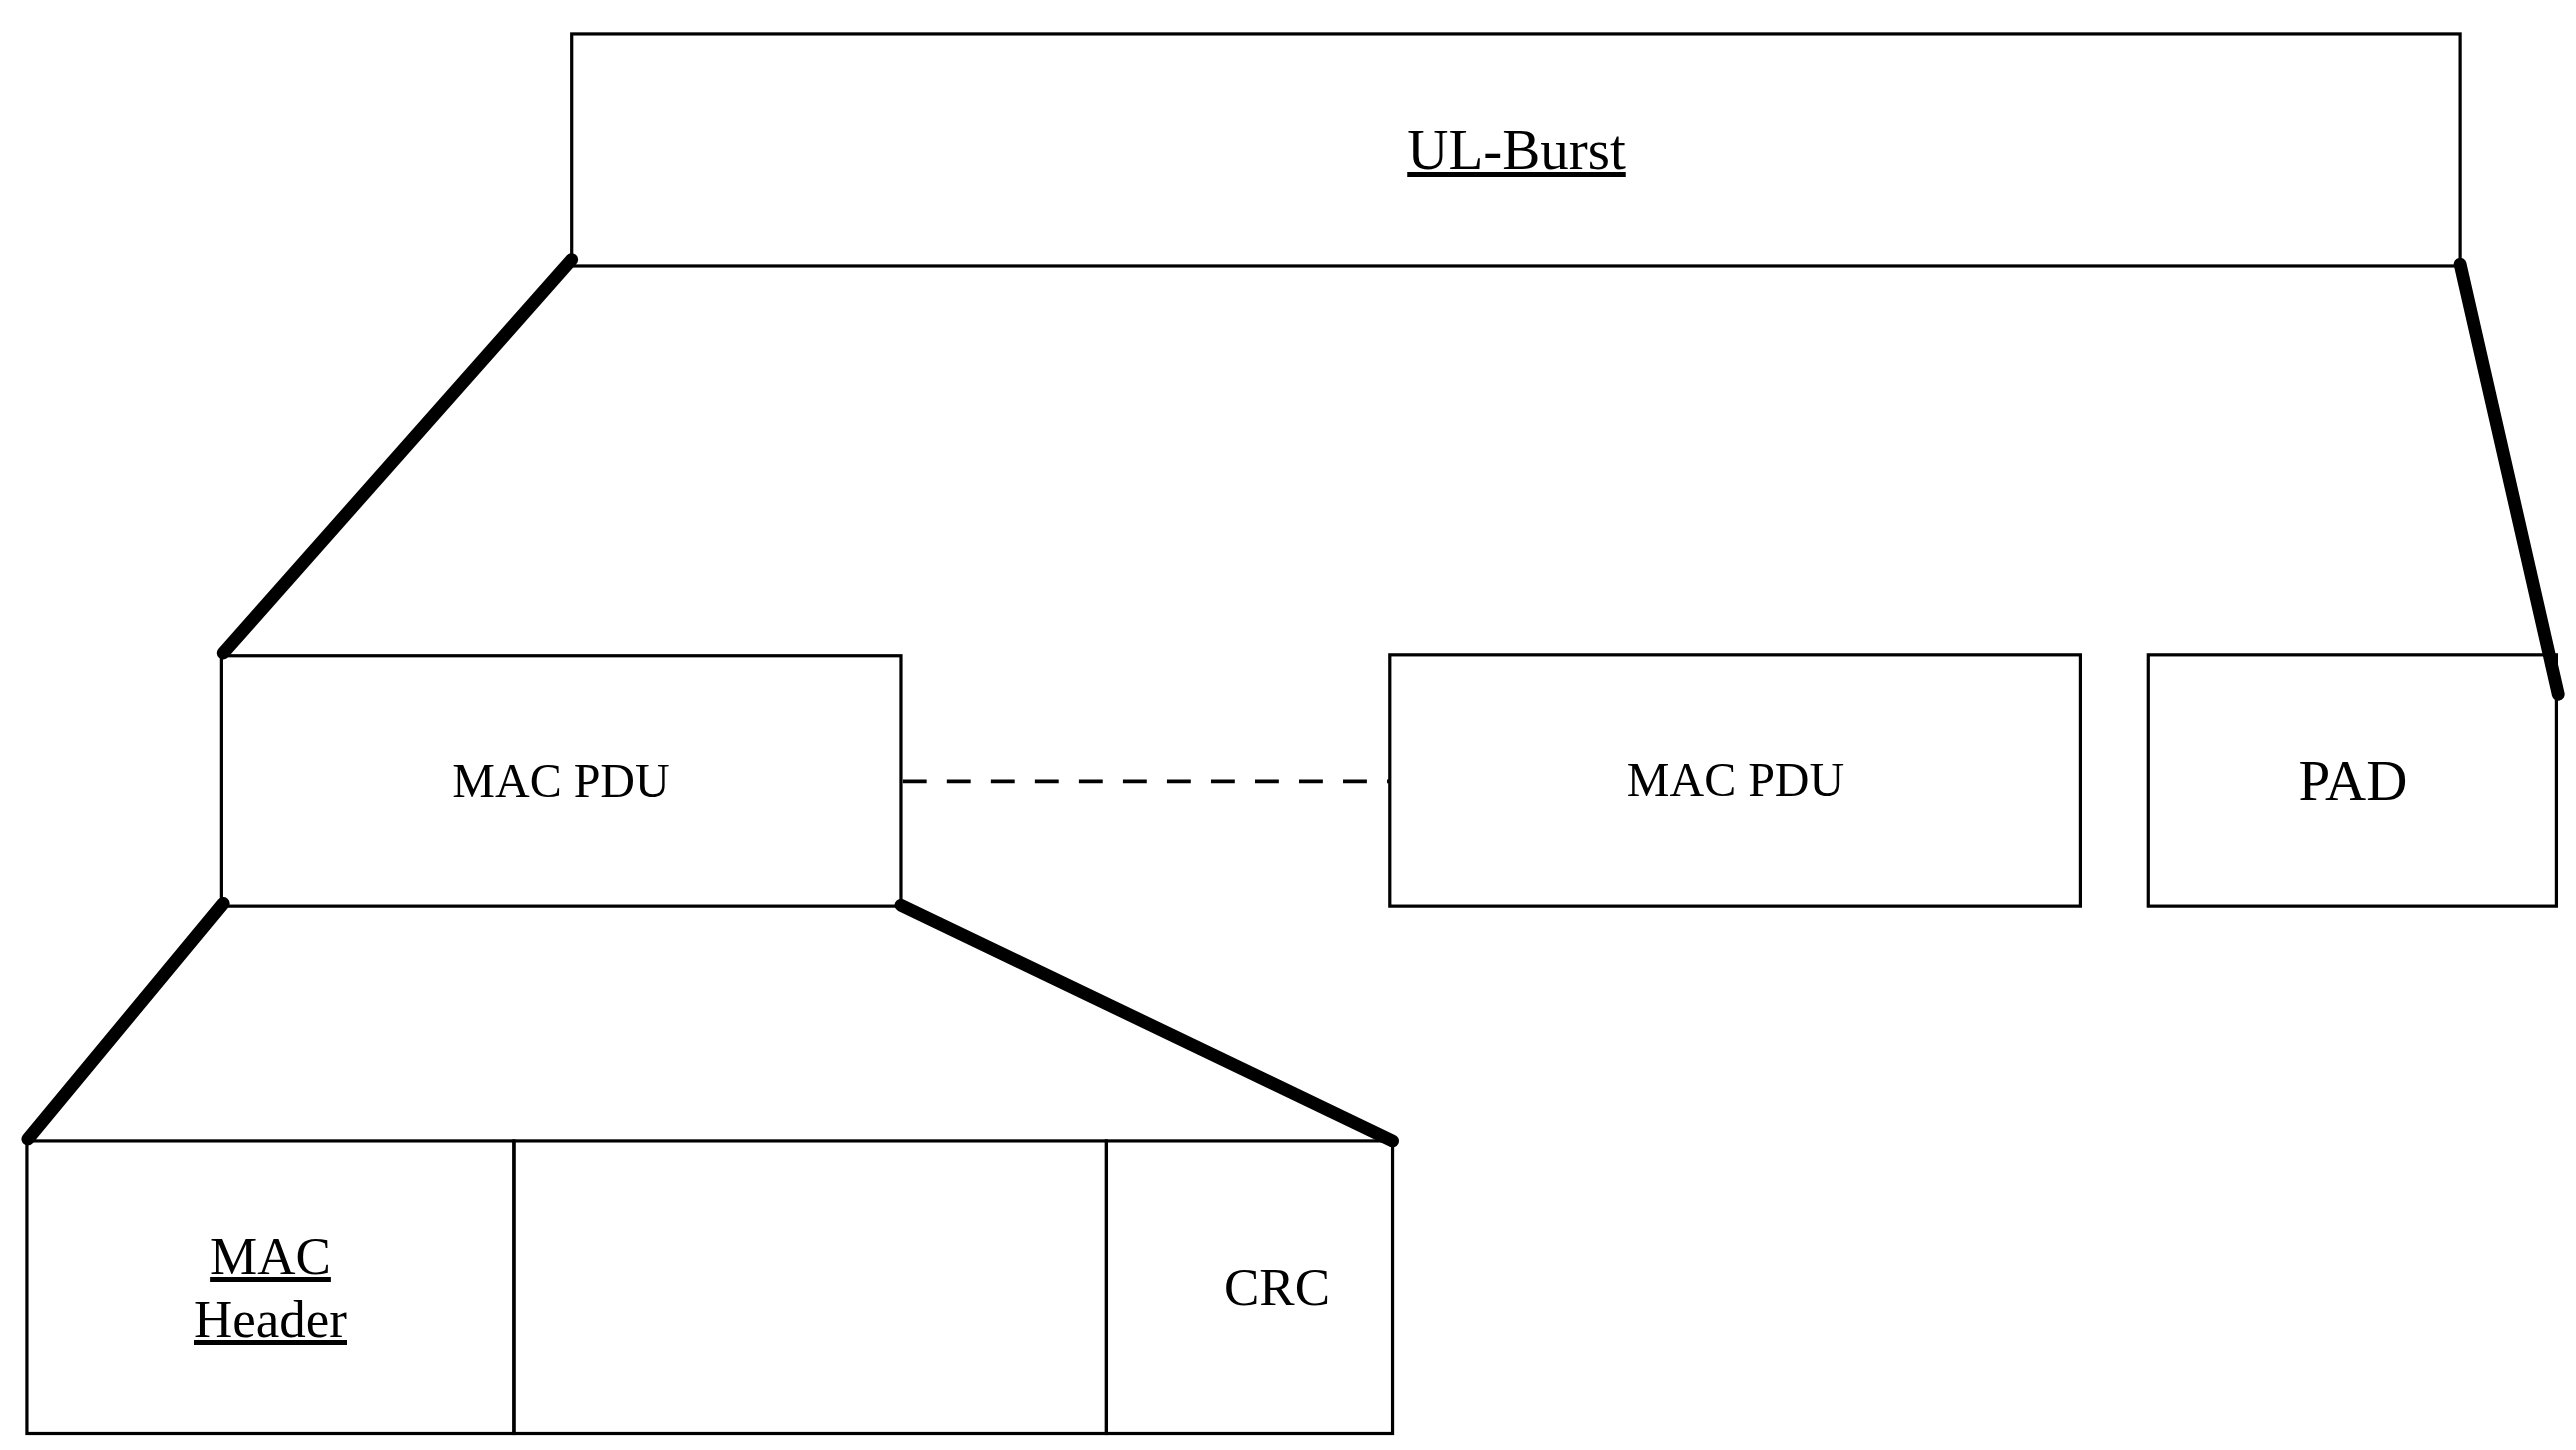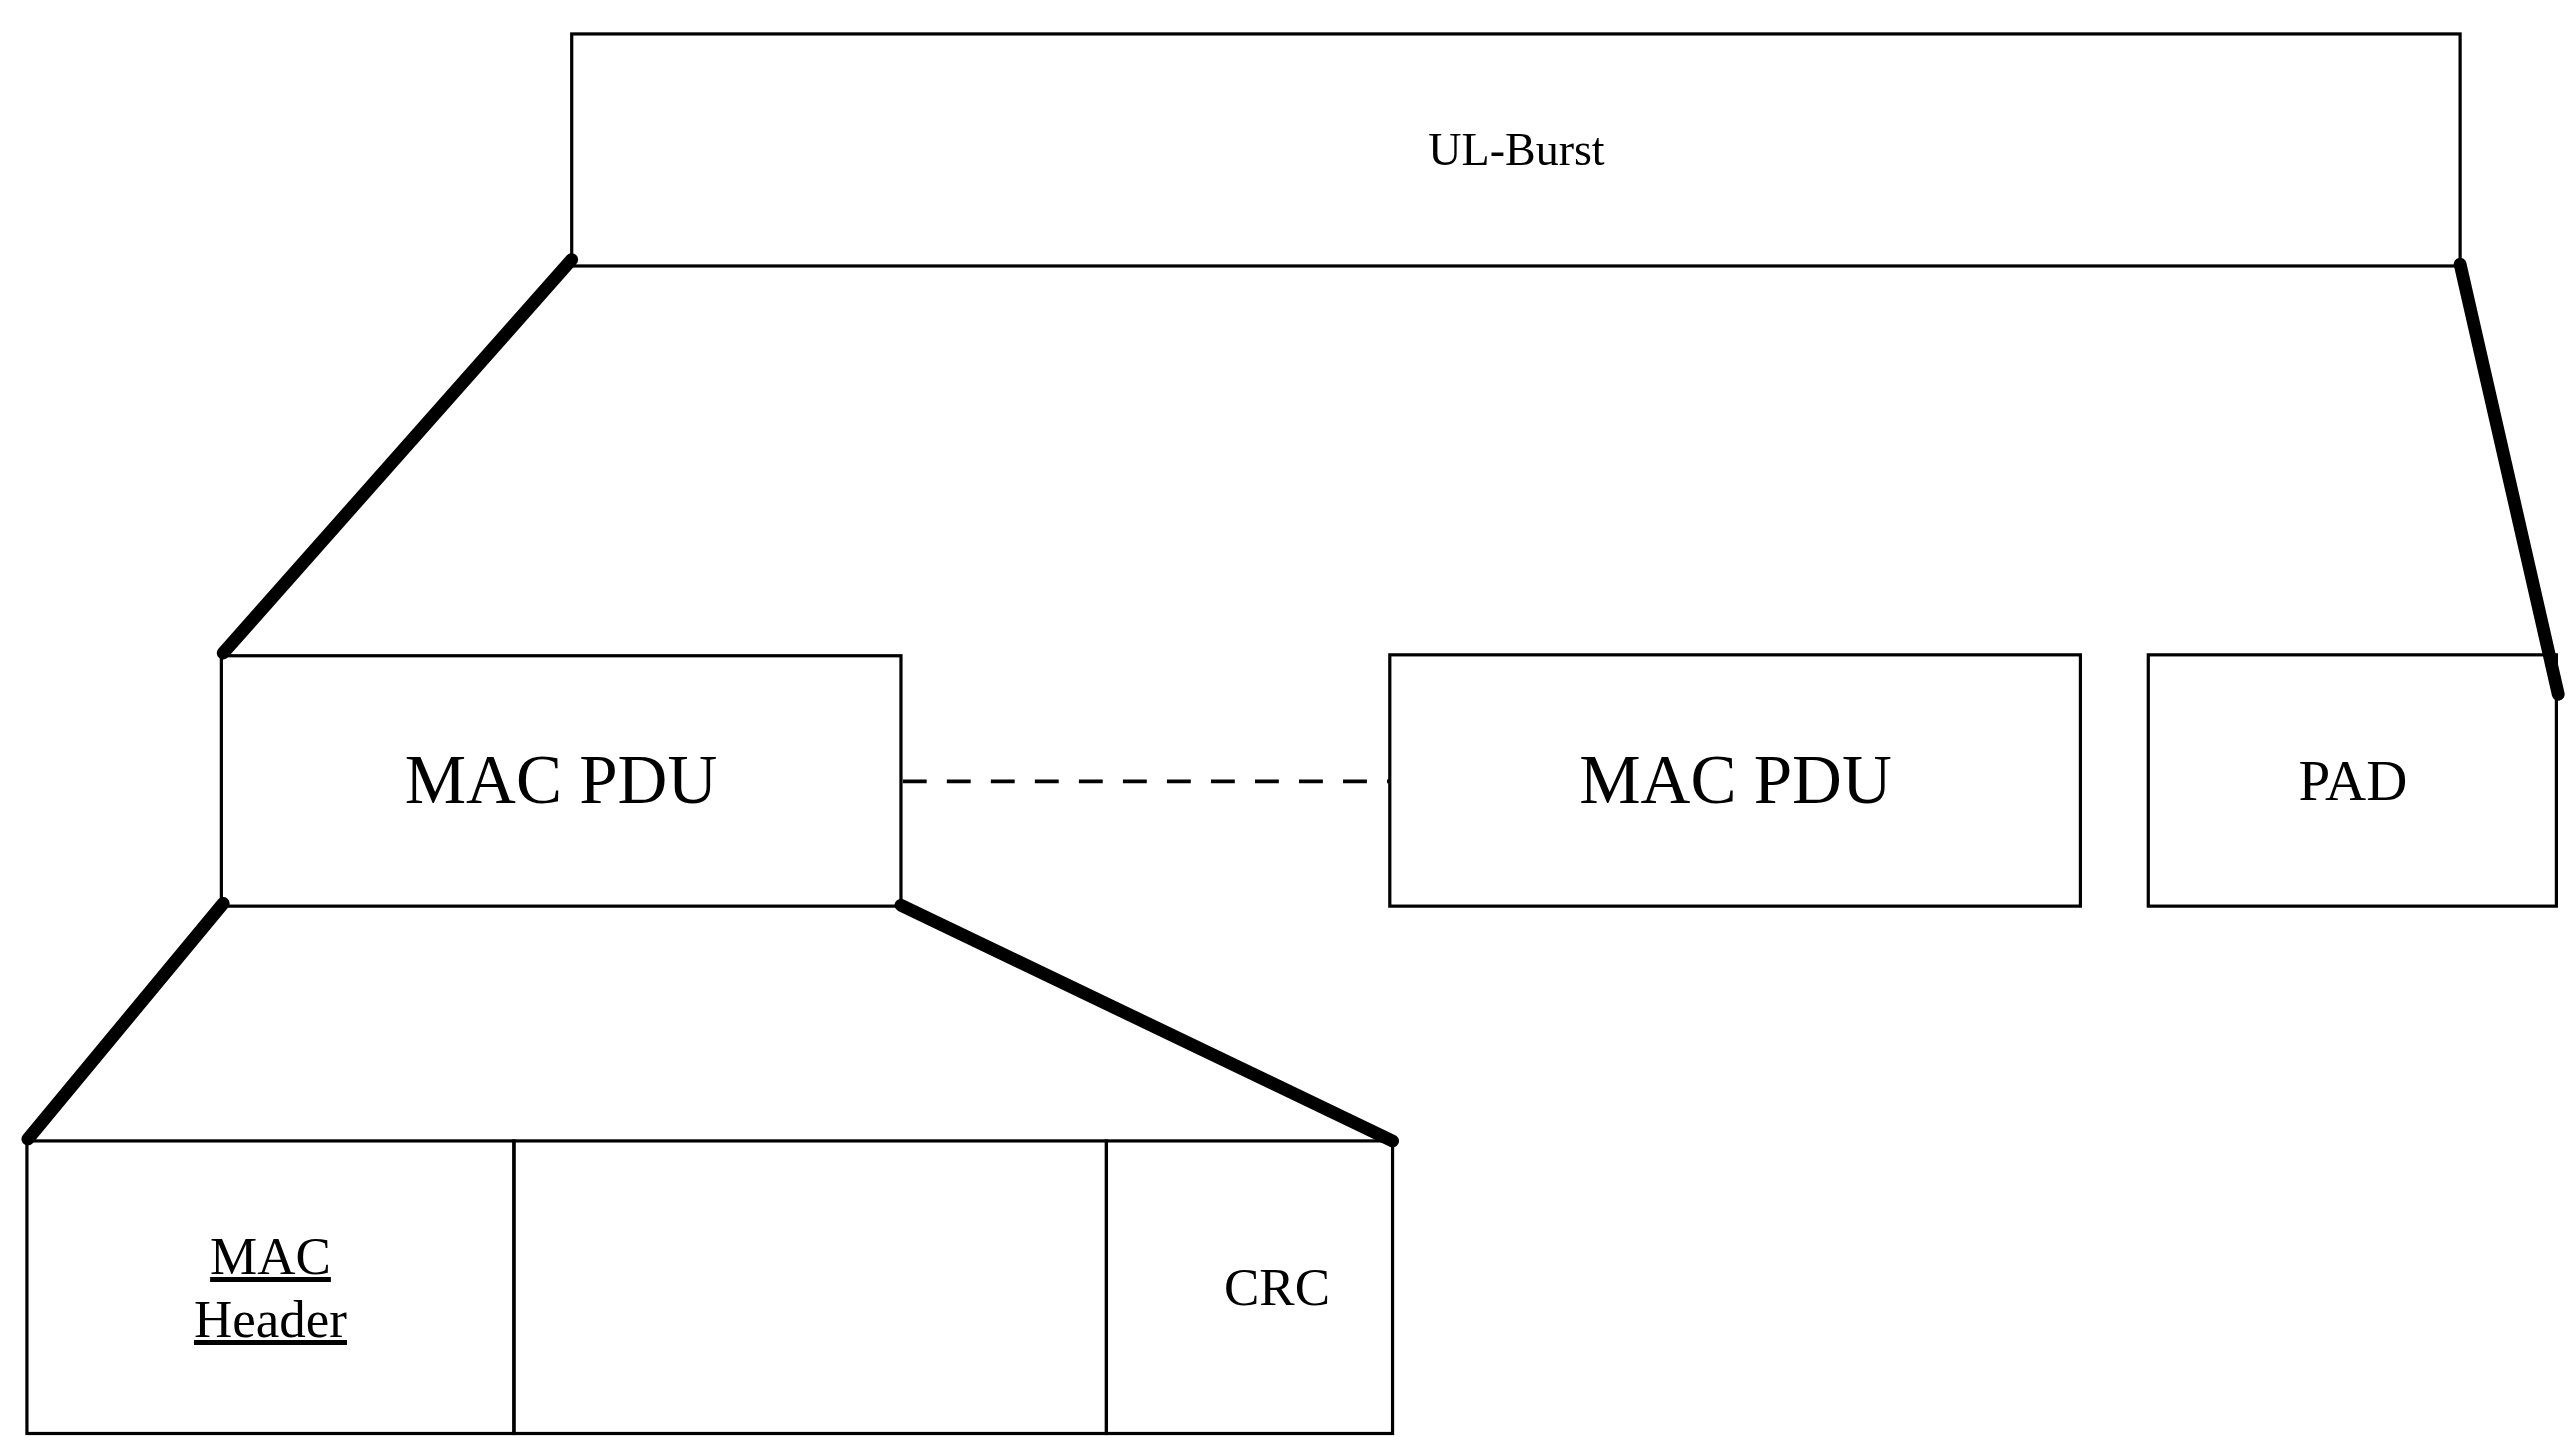--- a/index.html
+++ b/index.html
@@ -28,22 +28,22 @@
   .box-label {
     position: absolute;
     display: flex;
     align-items: center;
     justify-content: center;
     text-align: center;
     line-height: 1.18;
     white-space: pre-line;
     pointer-events: none;
   }
-  .lbl-ul-burst   { font-size: 46px; }
-  .lbl-mac-pdu    { font-size: 69px; }
+  .lbl-ul-burst   { font-size: 57px; text-decoration: underline; }
+  .lbl-mac-pdu    { font-size: 48px; }
   .lbl-pad        { font-size: 57px; }
   .lbl-cell       { font-size: 53px; }
 </style>
 </head>
 <body>
 
 <div id="stage">
 
   <svg id="diagram-svg" viewBox="0 0 2808 1581" xmlns="http://www.w3.org/2000/svg">
 

